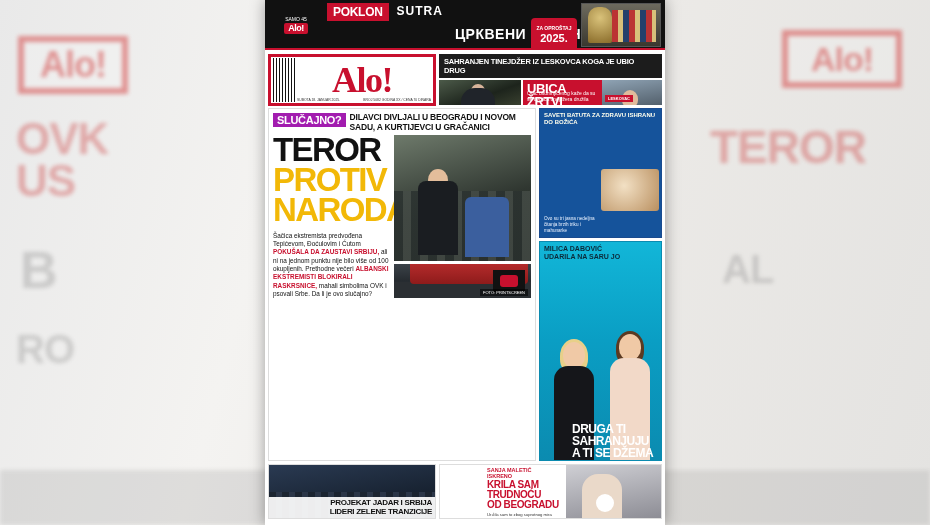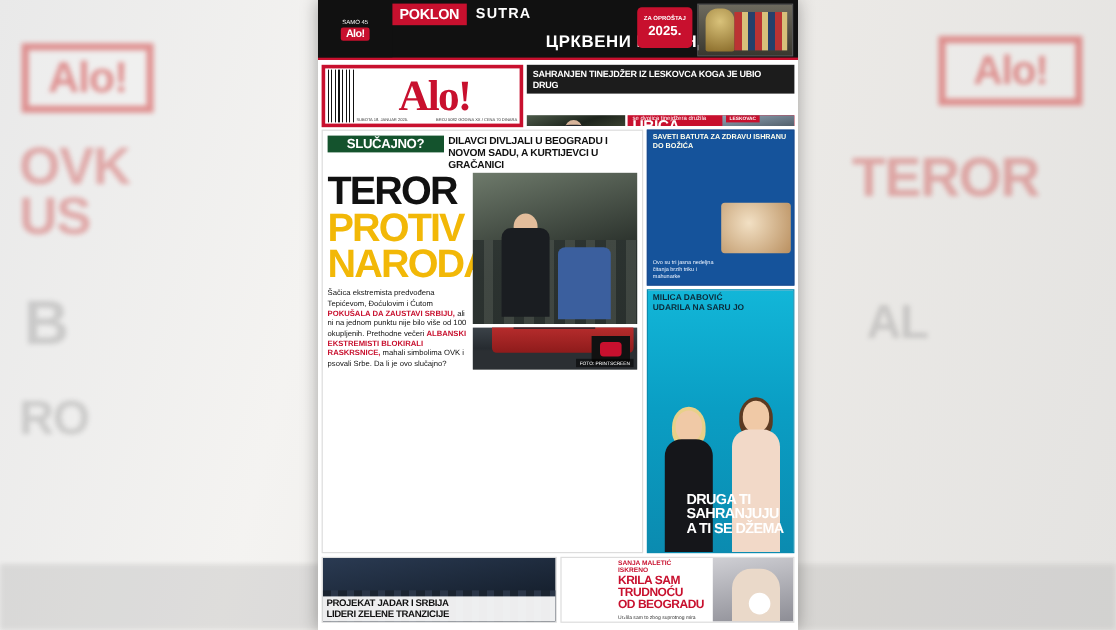--- a/index.html
+++ b/index.html
@@ -96,21 +96,21 @@
     display:flex; align-items:flex-start; padding:4px 8px 0 8px;
     letter-spacing:1px;
   }
   .tb-cal {
     flex:1; color:#fff; font-weight:800; font-size:14px;
     display:flex; align-items:flex-end; justify-content:flex-start;
     letter-spacing:.5px; padding: 0 0 6px 4px;
     white-space: nowrap;
   }
   .tb-badge {
-    position:absolute; right: 88px; top: 6px;
+    position:absolute; right: 88px; top: 18px;
     width: 46px; height: 34px;
     background: #c8102e; color:#fff; border-radius:4px;
     display:flex; flex-direction:column; align-items:center; justify-content:center;
     font-size:5px; font-weight:700; line-height:1.1;
   }
   .tb-badge .y { font-size:11px; font-weight:800; }
   .tb-img {
     position:absolute; right: 4px; top: 3px; width: 80px; height: 44px;
     background: linear-gradient(180deg,#6d6a5e,#3a382f);
     border:1px solid #555;
@@ -151,21 +151,21 @@
     font-family:"Liberation Serif", serif;
     font-weight:800; font-size:36px; color:#c8102e;
     letter-spacing:-1.5px; line-height:1;
     margin-left:-4px;
   }
   .logo-sub {
     position:absolute; left: 26px; bottom: 1px; right:2px;
     font-size:3.4px; color:#333; display:flex; justify-content:space-between;
   }
   .masthead-right {
-    flex:1; display:flex; flex-direction:column; gap:18px;
+    flex:1; display:flex; flex-direction:column; gap:2px;
   }
   .mh-kicker {
     background:#1c1c1c; color:#fff; font-size:7.5px; font-weight:700;
     padding:3px 5px; letter-spacing:-.2px;
   }
   .mh-photos {
     flex:1; display:flex; gap:2px; position:relative;
   }
   .mh-photo-a {
     width: 82px;
@@ -217,22 +217,22 @@
   
   .lead {
     flex:1; position:relative; border:1px solid #ddd; overflow:hidden;
     background:#fff;
   }
   .lead-kicker {
     display:flex; align-items:flex-start; gap:4px;
     padding:4px 4px 2px 4px;
   }
   .lead-kicker .tag-red {
-    background:#14532d; color:#fff; font-weight:800; font-size:11px;
-    padding:1px 16px; white-space:nowrap; letter-spacing:-.3px;
+    background:#a21caf; color:#fff; font-weight:800; font-size:11px;
+    padding:1px 4px; white-space:nowrap; letter-spacing:-.3px;
   }
   .lead-kicker .k-text {
     font-size:8.5px; font-weight:800; line-height:1.15; color:#111;
     letter-spacing:-.2px;
   }
   .lead-body { display:flex; gap:3px; padding:0 4px; }
   .lead-headline {
     width: 118px;
   }
   .lead-headline .h1 {
@@ -339,32 +339,32 @@
     width:22px; height:26px; background:#f0c9a6; border-radius:50% 50% 45% 45%; }
   .w-hair { position:absolute; left:50%; transform:translateX(-50%); top:-3px;
     width:28px; height:34px; border-radius:50% 50% 40% 40%; }
   .w1 .w-hair { background:#e8d089; }
   .w2 .w-hair { background:#5b3a22; }
   .w-body { position:absolute; left:50%; transform:translateX(-50%); top:24px;
     width:40px; bottom:0; }
   .w1 .w-body { background:#15161a; border-radius:14px 14px 0 0; }
   .w2 .w-body { background:#f2d9c8; border-radius:14px 14px 0 0; }
   .bs-head {
-    position:absolute; right:3px; bottom:14px; width:86px;
+    position:absolute; right:3px; bottom:1px; width:86px;
     color:#fff; font-weight:800; font-size:12px; line-height:1; letter-spacing:-.5px;
     text-align:left;
   }
 
   
   .bottom-strip {
     display:flex; gap:3px; padding: 0 3px 3px 3px;
     height: 58px;
   }
   .bs-cell { position:relative; overflow:hidden; border:1px solid #ddd;padding-left:44px; }
-  .bs-a { width: 196px; background:linear-gradient(170deg,#2a3a52,#0e1620); }
+  .bs-a { width: 168px; background:linear-gradient(170deg,#2a3a52,#0e1620);text-align:right; }
   .bs-a .stage {
     position:absolute; left:0; right:0; bottom:0; height:26px;
     background:repeating-linear-gradient(90deg,#1b2430 0 7px,#2b3648 7px 13px);
   }
   .bs-a-cap {
     position:absolute; left:0; right:0; bottom:0;
     background:rgba(255,255,255,.92); color:#111;
     font-size:8px; font-weight:800; line-height:1.05; padding:2px 3px;
     letter-spacing:-.3px;
   }

